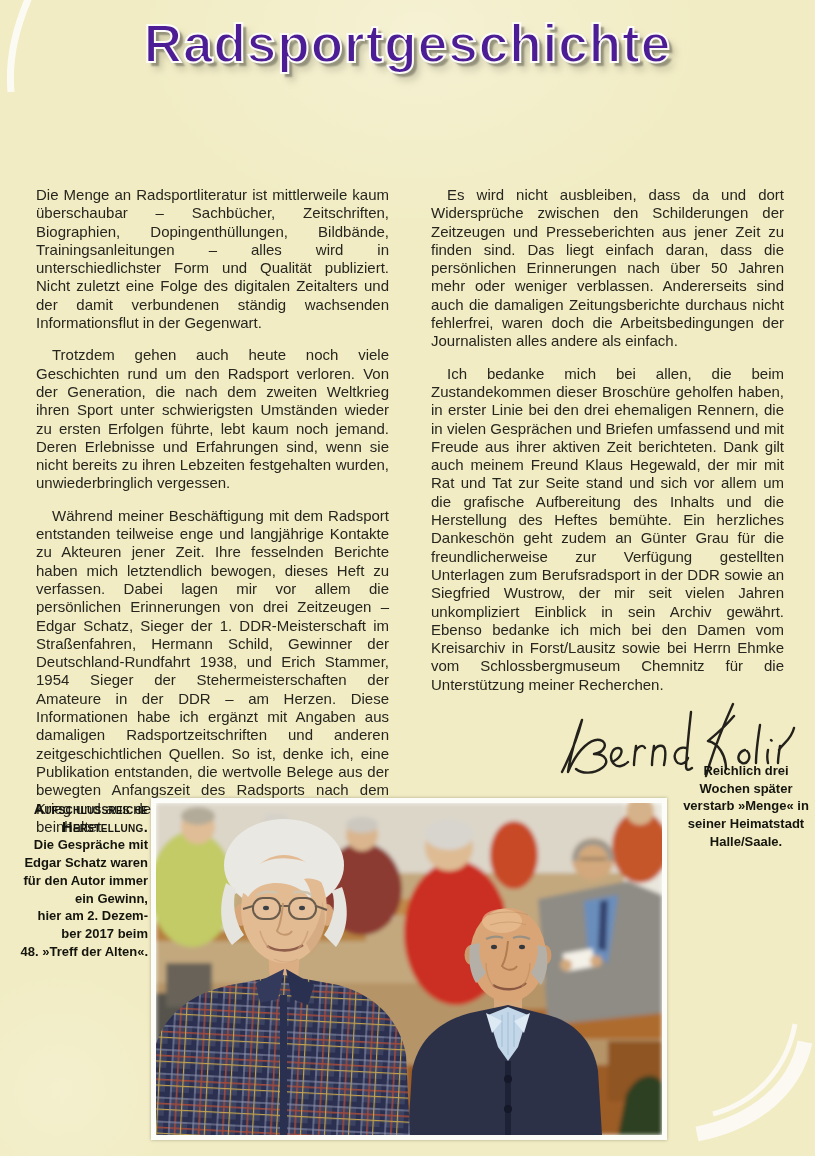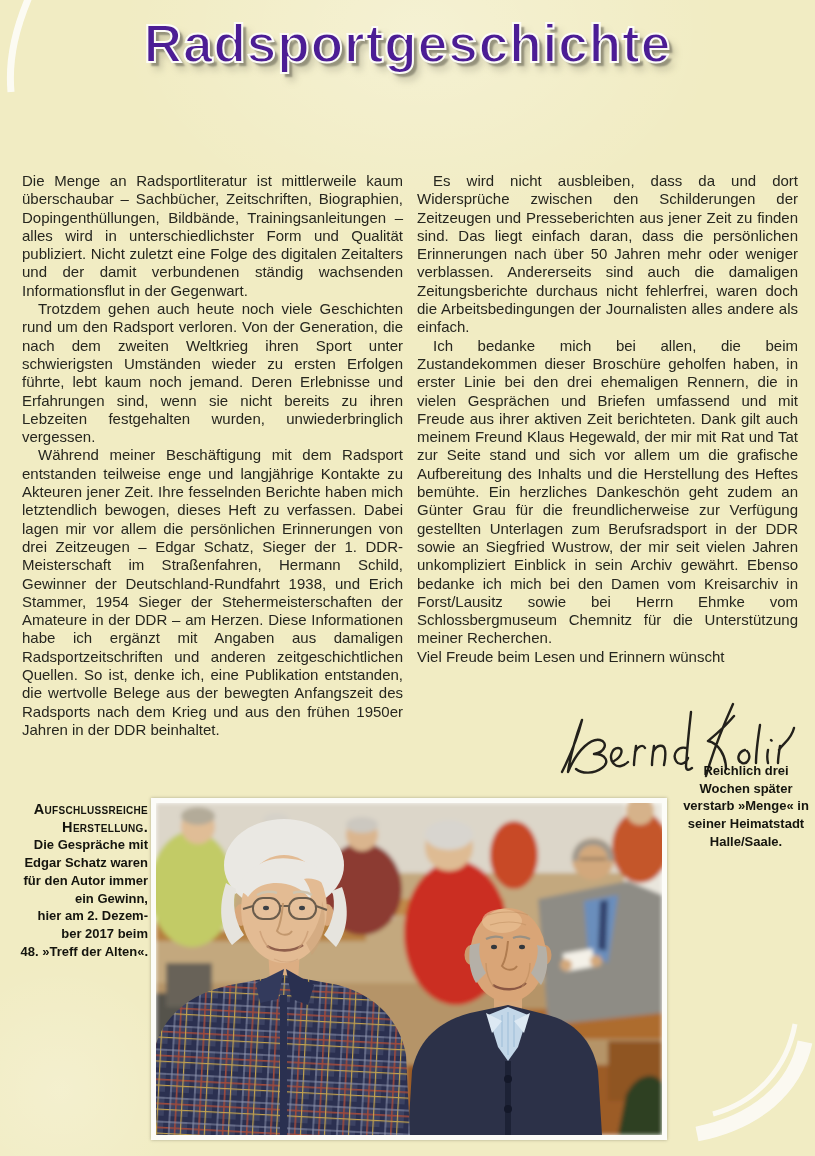--- a/index.html
+++ b/index.html
@@ -20,21 +20,21 @@
   .title-line{
     font-weight:bold;font-size:53px;line-height:59px;color:#4c1d95;
     letter-spacing:1px;
     -webkit-text-stroke:2px #fcfbf5;
     text-shadow:4px 4px 2px rgba(128,125,106,0.78), 7px 8px 7px rgba(128,125,106,0.35);
   }
 
   .columns{position:absolute;left:22px;top:172px;width:776px;display:flex;gap:14px;}
   .col{width:381px;}
   .para{
-    margin:0;font-size:15px;line-height:18.3px;text-align:justify;
+    margin:14px;font-size:15px;line-height:18.3px;text-align:justify;
     color:#26261f;hyphens:auto;-webkit-hyphens:auto;
   }
   .indent{text-indent:16px;}
 
   .caption{position:absolute;font-weight:bold;font-size:13px;line-height:17.7px;color:#14140e;}
   .cap-line{display:block;}
   .smallcaps{font-variant:small-caps;font-size:14.5px;letter-spacing:0.3px;}
   .caption-left{left:18px;top:801px;width:130px;text-align:right;}
   .caption-right{left:679px;top:762px;width:134px;text-align:center;}
 
@@ -69,21 +69,20 @@
 
 <main class="columns">
   <div class="col">
     <p class="para" lang="de">Die Menge an Radsportliteratur ist mittlerweile kaum überschaubar – Sachbücher, Zeitschriften, Biographien, Dopingenthüllungen, Bildbände, Trainingsanleitungen – alles wird in unterschiedlichster Form und Qualität publiziert. Nicht zuletzt eine Folge des digitalen Zeitalters und der damit verbundenen ständig wachsenden Informationsflut in der Gegenwart.</p>
     <p class="para indent" lang="de">Trotzdem gehen auch heute noch viele Geschichten rund um den Radsport verloren. Von der Generation, die nach dem zweiten Weltkrieg ihren Sport unter schwierigsten Umständen wieder zu ersten Erfolgen führte, lebt kaum noch jemand. Deren Erlebnisse und Erfahrungen sind, wenn sie nicht bereits zu ihren Lebzeiten festgehalten wurden, unwiederbringlich vergessen.</p>
     <p class="para indent" lang="de">Während meiner Beschäftigung mit dem Radsport entstanden teilweise enge und langjährige Kontakte zu Akteuren jener Zeit. Ihre fesselnden Berichte haben mich letztendlich bewogen, dieses Heft zu verfassen. Dabei lagen mir vor allem die persönlichen Erinnerungen von drei Zeitzeugen – Edgar Schatz, Sieger der 1. DDR-Meisterschaft im Straßenfahren, Hermann Schild, Gewinner der Deutschland-Rundfahrt 1938, und Erich Stammer, 1954 Sieger der Stehermeisterschaften der Amateure in der DDR – am Herzen. Diese Informationen habe ich ergänzt mit Angaben aus damaligen Radsportzeitschriften und anderen zeitgeschichtlichen Quellen. So ist, denke ich, eine Publikation entstanden, die wertvolle Belege aus der bewegten Anfangszeit des Radsports nach dem Krieg und aus den frühen 1950er Jahren in der DDR beinhaltet.</p>
   </div>
   <div class="col">
     <p class="para indent" lang="de">Es wird nicht ausbleiben, dass da und dort Widersprüche zwischen den Schilderungen der Zeitzeugen und Presseberichten aus jener Zeit zu finden sind. Das liegt einfach daran, dass die persönlichen Erinnerungen nach über 50 Jahren mehr oder weniger verblassen. Andererseits sind auch die damaligen Zeitungsberichte durchaus nicht fehlerfrei, waren doch die Arbeitsbedingungen der Journalisten alles andere als einfach.</p>
     <p class="para indent" lang="de">Ich bedanke mich bei allen, die beim Zustandekommen dieser Broschüre geholfen haben, in erster Linie bei den drei ehemaligen Rennern, die in vielen Gesprächen und Briefen umfassend und mit Freude aus ihrer aktiven Zeit berichteten. Dank gilt auch meinem Freund Klaus Hegewald, der mir mit Rat und Tat zur Seite stand und sich vor allem um die grafische Aufbereitung des Inhalts und die Herstellung des Heftes bemühte. Ein herzliches Dankeschön geht zudem an Günter Grau für die freundlicherweise zur Verfügung gestellten Unterlagen zum Berufsradsport in der DDR sowie an Siegfried Wustrow, der mir seit vielen Jahren unkompliziert Einblick in sein Archiv gewährt. Ebenso bedanke ich mich bei den Damen vom Kreisarchiv in Forst/Lausitz sowie bei Herrn Ehmke vom Schlossbergmuseum Chemnitz für die Unterstützung meiner Recherchen.</p>
-    <p class="para" lang="de">Viel Freude beim Lesen und Erinnern wünscht</p>
   </div>
 </main>
 
 <div class="signature" aria-label="Bernd Koler">
   <svg viewBox="0 0 250 94">
     <g fill="none" stroke="#23211b" stroke-width="2.4" stroke-linecap="round" stroke-linejoin="round">
       <path d="M14 74 C 22 58, 30 38, 34 22 C 26 44, 22 60, 20 74 C 30 50 44 40 52 42 C 60 44 58 54 46 56 C 58 56 62 64 54 70 C 46 76 34 76 28 71"></path>
       <path d="M66 63 C 74 59, 76 50, 70 50 C 64 50, 60 60, 66 66 C 70 70, 76 68, 80 64"></path>
       <path d="M88 48 C 87 56, 86 62, 86 67 M 87 54 C 90 48, 95 46, 97 50"></path>
       <path d="M106 48 C 105 55, 104 61, 104 67 M 105 54 C 109 46, 116 46, 117 52 C 118 57, 117 62, 116 67"></path>

